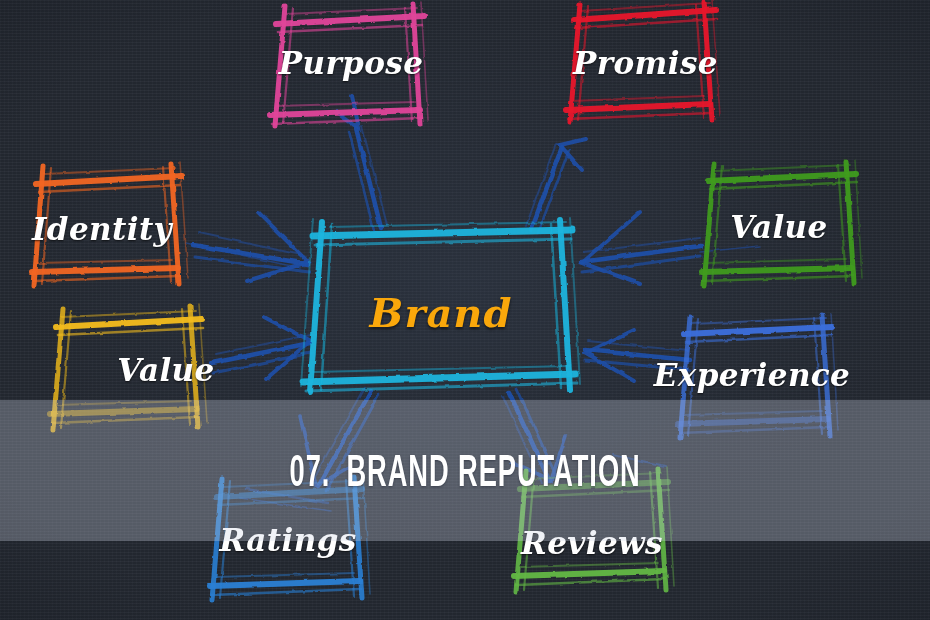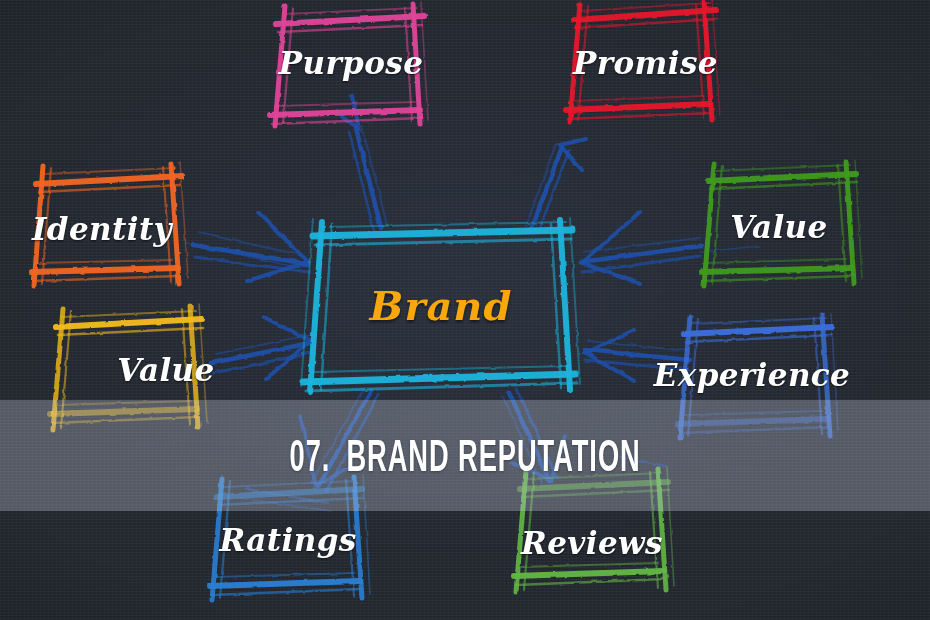--- a/index.html
+++ b/index.html
@@ -58,21 +58,21 @@
     color:#f9a70b;
     font-size:40px;
     letter-spacing:1px;
     text-shadow:0 2px 3px rgba(0,0,0,.55);
   }
   .node-label.nd{ font-size:31px; }
 
   
   #banner{
     position:absolute;
-    left:0; top:400px; width:930px; height:111px;
+    left:0; top:400px; width:930px; height:141px;
     background:rgba(205,212,228,0.30);
     z-index:5;
     display:flex;align-items:center;justify-content:center;
   }
   #banner-title{
     color:#ffffff;
     font-family:"Liberation Sans", sans-serif;
     font-weight:700;
     font-size:44px;
     line-height:1;
@@ -296,21 +296,21 @@
       <path d="M516 585 L665 579" stroke-width="2.6" opacity=".6"></path>
       <path d="M520 567 L658 563" stroke-width="1.8" opacity=".45"></path>
       <path d="M526 471 L516 592" stroke-width="5" opacity=".9"></path>
       <path d="M534 473 L524 590" stroke-width="2.2" opacity=".55"></path>
       <path d="M658 469 L666 590" stroke-width="5" opacity=".9"></path>
       <path d="M650 472 L658 588" stroke-width="2.2" opacity=".55"></path>
       <path d="M667 467 L674 586" stroke-width="1.6" opacity=".4"></path>
     </g>
   </svg>
 
-  <div class="node-label center" style="left:441px;top:305px;">Brand</div>
+  <div class="node-label center" style="left:441px;top:312px;">Brand</div>
 
   <div class="node-label nd" style="left:351px;top:63px;">Purpose</div>
   <div class="node-label nd" style="left:641px;top:63px;padding-left:9px;">Promise</div>
   <div class="node-label nd" style="left:102px;top:229px;">Identity</div>
   <div class="node-label nd" style="left:779px;top:227px;">Value</div>
   <div class="node-label nd" style="left:128px;top:370px;margin-left:38px;">Value</div>
   <div class="node-label nd" style="left:752px;top:375px;">Experience</div>
   <div class="node-label nd" style="left:288px;top:540px;">Ratings</div>
   <div class="node-label nd" style="left:592px;top:543px;">Reviews</div>
 

